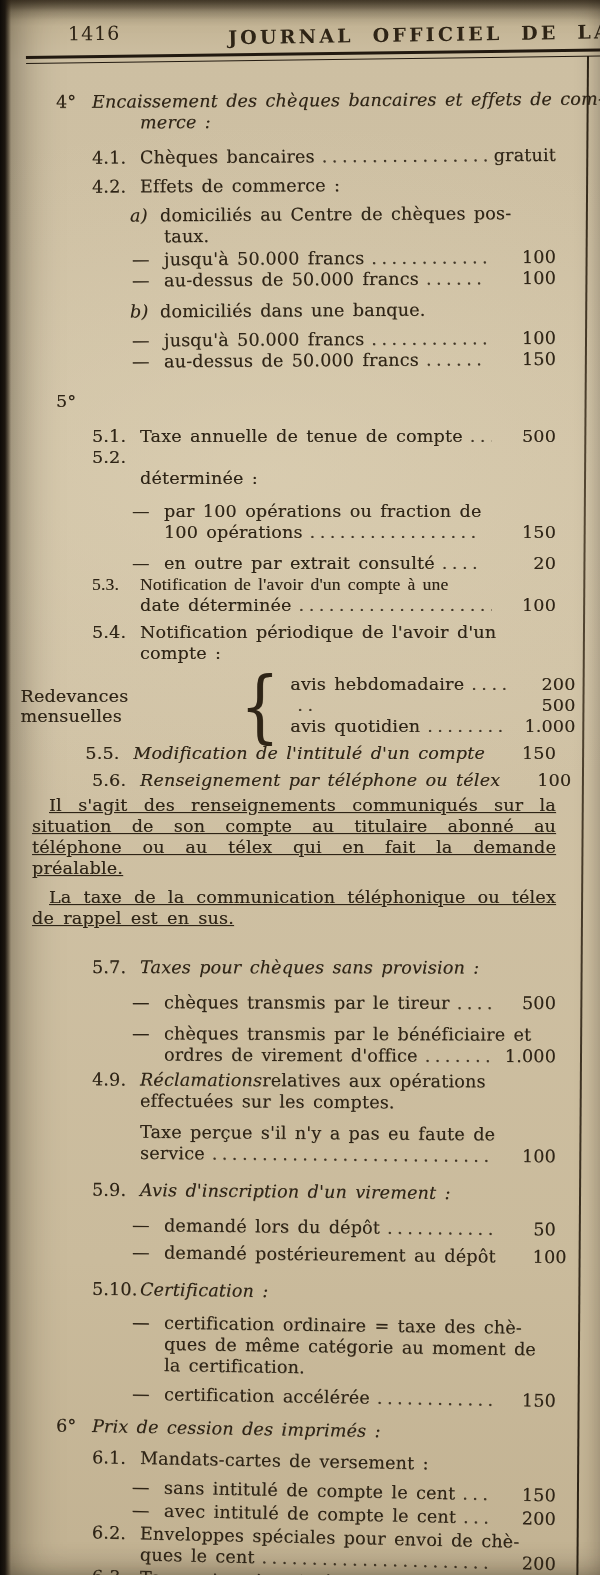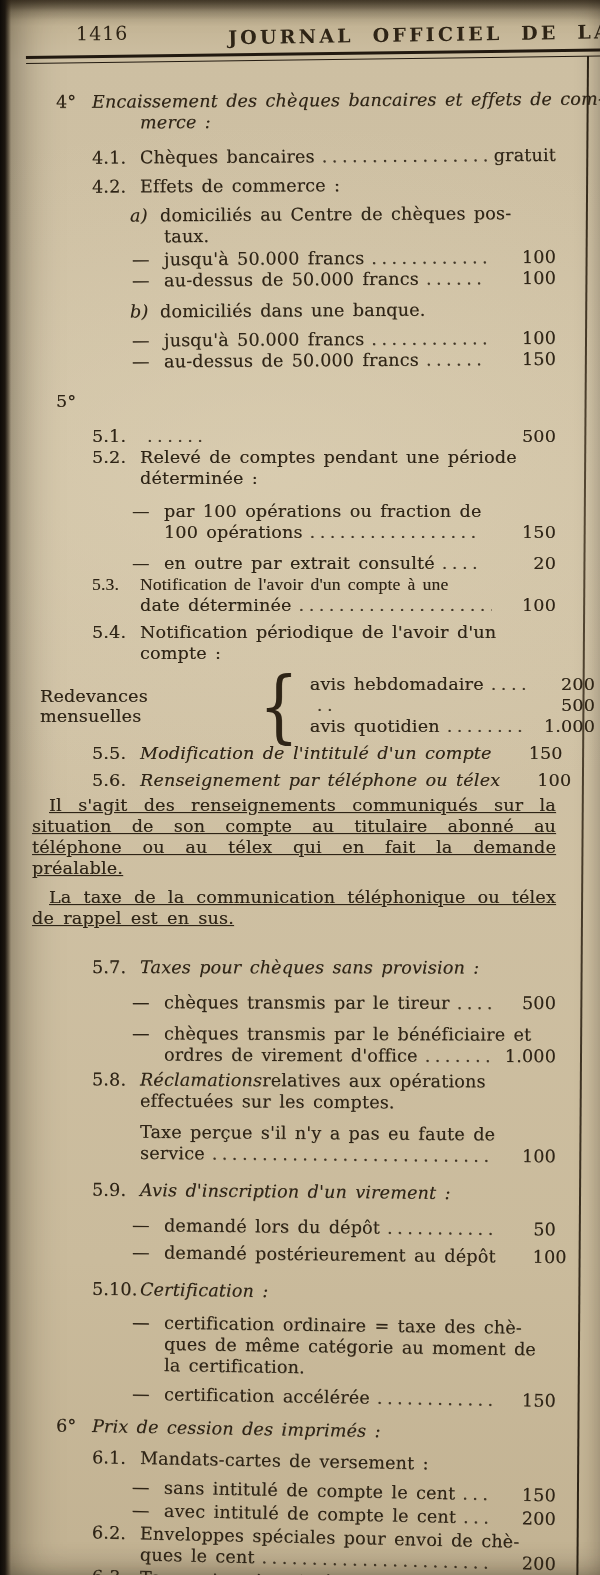--- a/index.html
+++ b/index.html
@@ -15,21 +15,21 @@
                     inset 0 -20px 30px -20px rgba(26,18,8,.30);}
   #edge-left{position:absolute;left:0;top:0;bottom:0;width:11px;
         background:linear-gradient(90deg,#0d0a07 0,#1d1710 45%,rgba(46,36,22,.45) 80%,rgba(46,36,22,0) 100%);}
   #edge-top{position:absolute;left:0;top:0;right:0;height:20px;
         background:linear-gradient(180deg,rgba(24,17,9,.50),rgba(24,17,9,.12) 60%,rgba(24,17,9,0));}
   #col-rule{position:absolute;left:587px;top:56px;width:2px;height:1520px;
         background:linear-gradient(180deg,#2a2114,#564834 30%,#3c3122 70%,#2a2114);
         transform:rotate(.4deg);transform-origin:top center;}
   
   #hdr{position:relative;padding-top:22px;height:44px;}
-  #page-num{position:absolute;left:76px;top:22px;font-size:19px;letter-spacing:1px;
+  #page-num{position:absolute;left:68px;top:22px;font-size:19px;letter-spacing:1px;
         transform:rotate(-.6deg);}
   #jtitle{position:absolute;left:228px;top:23px;width:420px;font-size:19px;font-weight:bold;
         letter-spacing:3.2px;word-spacing:9px;white-space:nowrap;transform:rotate(-.9deg);}
   #hdr-rule{position:absolute;left:26px;top:56px;width:590px;height:4px;
         border-top:3.5px solid #211910;border-bottom:1.5px solid #211910;
         transform:rotate(-.75deg);transform-origin:left center;}
   
   #doc{position:relative;margin:26px 0 0 32px;width:524px;font-size:17.5px;
        letter-spacing:.2px;word-spacing:2.5px;
        text-shadow:.3px .3px .6px rgba(46,36,22,.45);}
@@ -123,26 +123,26 @@
         <span class="lab">—</span>
         <span class="txt">au-dessus de 50.000 francs</span>
         <span class="dots">......</span>
         <span class="price">150</span>
       </div>
       <div class="row sec" style="margin-top: 18px;">
         <span class="lab">5°</span>
       </div>
       <div class="row item" style="margin-top: 14px;">
         <span class="lab">5.1.</span>
+        <span class="txt">Taxe annuelle de tenue de compte</span>
         <span class="dots">......</span>
         <span class="price">500</span>
       </div>
       <div class="row item">
         <span class="lab">5.2.</span>
-        <span class="txt">Relevé de comptes pendant une période</span>
       </div>
       <div class="row cont-item">
         <span class="txt">déterminée :</span>
       </div>
       <div class="row dash" style="margin-top: 12px;">
         <span class="lab">—</span>
         <span class="txt">par 100 opérations ou fraction de</span>
       </div>
       <div class="row cont-dash">
         <span class="txt">100 opérations</span>
@@ -164,41 +164,41 @@
         <span class="dots">....................</span>
         <span class="price">100</span>
       </div>
       <div class="row item" style="margin-top: 6px;">
         <span class="lab">5.4.</span>
         <span class="txt">Notification périodique de l'avoir d'un</span>
       </div>
       <div class="row cont-item">
         <span class="txt">compte :</span>
       </div>
-      <div class="brace-row" style="margin-top: 10px;">
+      <div class="brace-row" style="margin-top: 10px; justify-content: center;">
         <span class="brace-left">Redevances mensuelles</span>
         <span class="brace-mark">{</span>
         <div class="brace-items">
           <div class="row">
             <span class="txt">avis hebdomadaire</span>
             <span class="dots">....</span>
             <span class="price">200</span>
           </div>
           <div class="row">
             <span class="dots">..</span>
             <span class="price">500</span>
           </div>
           <div class="row">
             <span class="txt">avis quotidien</span>
             <span class="dots">........</span>
             <span class="price">1.000</span>
           </div>
         </div>
       </div>
-      <div class="row item" style="margin-top: 6px;">
+      <div class="row item" style="margin-top: 6px; justify-content: flex-end;">
         <span class="lab">5.5.</span>
         <span class="txt it">Modification de l'intitulé d'un compte</span>
         <span class="dots">..</span>
         <span class="price">150</span>
       </div>
       <div class="row item" style="margin-top: 6px;">
         <span class="lab">5.6.</span>
         <span class="txt it">Renseignement par téléphone ou télex</span>
         <span class="dots">..</span>
         <span class="price">100</span>
@@ -218,21 +218,21 @@
       <div class="row dash" style="margin-top: 10px; transform: rotate(0.18deg);">
         <span class="lab">—</span>
         <span class="txt">chèques transmis par le bénéficiaire et</span>
       </div>
       <div class="row cont-dash" style="transform: rotate(0.24deg);">
         <span class="txt">ordres de virement d'office</span>
         <span class="dots">..........</span>
         <span class="price">1.000</span>
       </div>
       <div class="row item" style="margin-top: 4px; transform: rotate(0.3deg);">
-        <span class="lab">5.8.</span>
+        <span class="lab">4.9.</span>
         <span class="txt it">Réclamations</span>
         <span class="txt"> relatives aux opérations</span>
       </div>
       <div class="row cont-item" style="transform: rotate(0.36deg);">
         <span class="txt">effectuées sur les comptes.</span>
       </div>
       <div class="row cont-item" style="margin-top: 10px; transform: rotate(0.42deg);">
         <span class="txt">Taxe perçue s'il n'y a pas eu faute de</span>
       </div>
       <div class="row cont-item" style="transform: rotate(0.48deg);">

